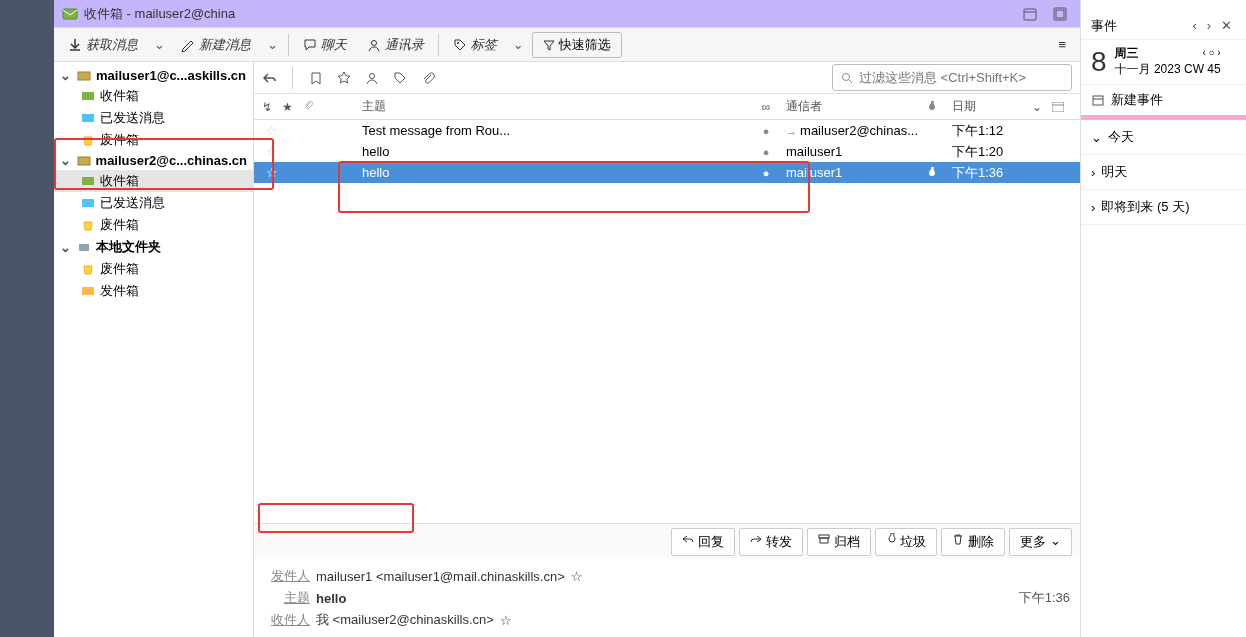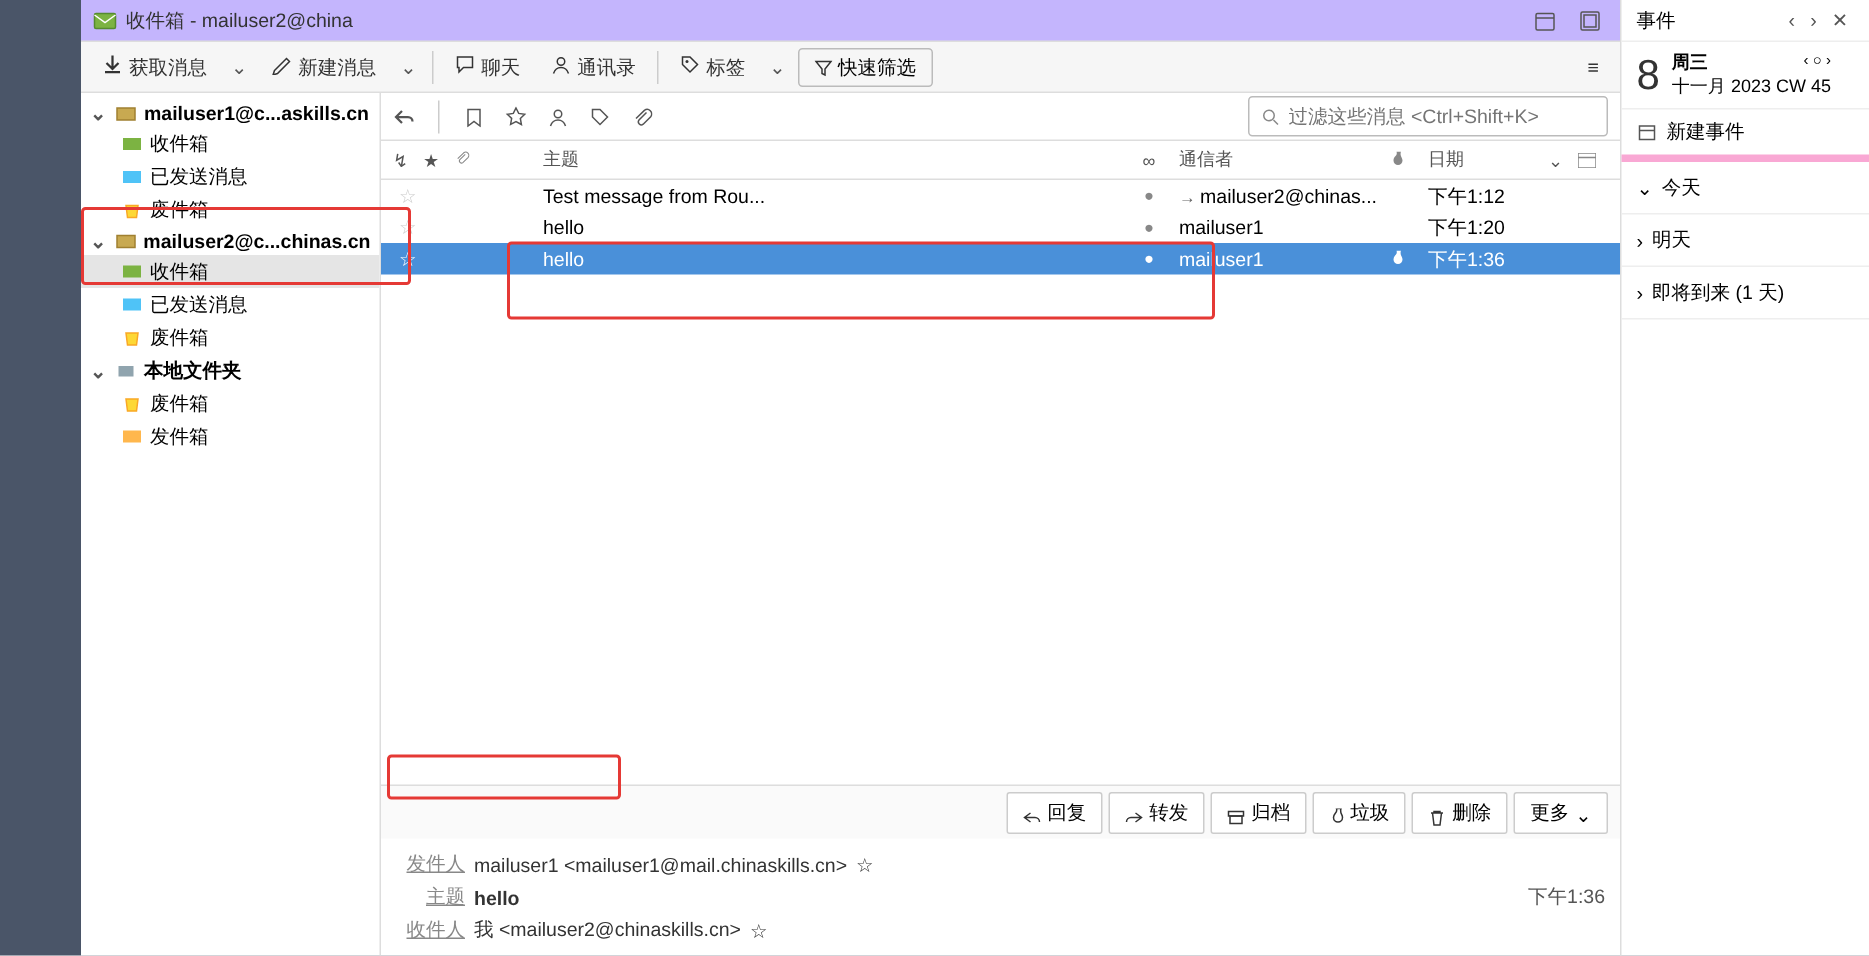--- a/index.html
+++ b/index.html
@@ -3,21 +3,21 @@
 <meta charset="utf-8">
 <style>
 * { margin: 0; padding: 0; box-sizing: border-box; font-family: sans-serif; }
 body { background:#4a5568; width:1246px; height:637px; overflow:hidden; font-size:13px; }
 .window { position:absolute; left:54px; top:0; width:1026px; height:637px; background:#fff; display:flex; flex-direction:column; }
 .titlebar { height:28px; background:#c4b5fd; display:flex; align-items:center; padding:0 8px; gap:6px; border-bottom:1px solid #ddd; }
 .titlebar .ticon { width:16px; height:16px; display:flex; align-items:center; justify-content:center; }
 .titlebar .ttext { flex:1; font-size:13px; color:#333; }
 .titlebar .tbtn { width:24px; height:20px; display:flex; align-items:center; justify-content:center; color:#555; cursor:pointer; }
 .toolbar { height:34px; background:#f6f6f6; display:flex; align-items:center; padding:0 6px; gap:4px; border-bottom:1px solid #ddd; }
-.tb-btn { display:flex; gap:4px; padding:4px 8px; border-radius:3px; cursor:pointer; color:#333; }
+.tb-btn { display:flex; align-items:center; gap:4px; padding:4px 8px; border-radius:3px; cursor:pointer; color:#333;font-style:italic; }
 .tb-sep { width:1px; height:22px; background:#ccc; margin:0 2px; }
 .tb-dd { padding:2px 4px; cursor:pointer; color:#555; }
 .quick-filter { border:1px solid #bbb; border-radius:3px; padding:3px 10px; display:flex; align-items:center; gap:4px; }
 .tb-spacer { flex:1; }
 .main { flex:1; display:flex; overflow:hidden; }
 .sidebar { width:200px; border-right:1px solid #ddd; padding:4px 0; overflow:auto; }
 .tree-item { display:flex; align-items:center; gap:4px; padding:2px 6px; cursor:pointer; font-size:13px; white-space:nowrap; }
 .tree-item.bold { font-weight:bold; }
 .tree-item.selected { background:#e5e5e5; }
 .tree-indent1 { padding-left:26px; }
@@ -46,28 +46,28 @@
 .msg-row .fire { width:26px; color:#bbb; }
 .msg-row .date { width:80px; }
 .msg-row .chev { width:20px; }
 .msg-row .card { width:20px; }
 .msg-row.selected { background:#4a90d9; color:#fff; }
 .msg-row.selected .star,.msg-row.selected .rep,.msg-row.selected .fire{color:#fff;}
 .annot-box1 { position:absolute; left:54px; top:138px; width:220px; height:52px; border:2px solid #e53935; border-radius:3px; pointer-events:none; z-index:50; }
 .annot-box2 { position:absolute; left:338px; top:161px; width:472px; height:52px; border:2px solid #e53935; border-radius:3px; pointer-events:none; z-index:50; }
 .annot-box3 { position:absolute; left:258px; top:503px; width:156px; height:30px; border:2px solid #e53935; border-radius:3px; pointer-events:none; z-index:50; }
 .preview-actions { height:36px; border-top:1px solid #ddd; display:flex; align-items:center; justify-content:flex-end; padding:0 8px; gap:4px; background:#fafafa; }
-.pa-btn { border:1px solid #ccc; border-radius:2px; padding:4px 10px; display:flex; align-items:flex-end; gap:4px; cursor:pointer; background:#fff; font-size:13px; }
+.pa-btn { border:1px solid #ccc; border-radius:2px; padding:4px 10px; display:flex; align-items:flex-start; gap:4px; cursor:pointer; background:#fff; font-size:13px; }
 .preview-head { padding:6px 10px; font-size:13px; color:#333; }
 .ph-row { display:flex; align-items:center; padding:2px 0; gap:6px; }
 .ph-label { color:#888; width:46px; text-align:right;text-decoration:underline; }
 .ph-time { margin-left:auto; color:#555; }
 .preview-body { flex:1; padding:10px 12px; font-family:monospace; font-size:13px; }
 .right-panel { position:absolute; left:1080px; top:0; width:166px; height:637px; background:#fff; display:flex; flex-direction:column; border-left:1px solid #ddd;}
-.rp-title { height:28px; display:flex; align-items:center; padding:0 10px; border-bottom:1px solid #eee; }
+.rp-title { height:28px; display:flex; align-items:center; padding:0 10px; border-bottom:1px solid #eee;margin-top:12px; }
 .rp-title .lbl { flex:1; font-size:13px; }
 .rp-nav { display:flex; gap:2px; align-items:center; }
 .rp-nav span { cursor:pointer; padding:2px 4px; color:#555; }
 .rp-date { display:flex; align-items:center; padding:6px 10px; border-bottom:1px solid #eee; gap:8px; }
 .rp-big { font-size:28px; color:#333; }
 .rp-dtext { font-size:12px; line-height:1.3; }
 .rp-newevent { padding:6px 10px; border-bottom:5px solid #f9a8d4; display:flex; align-items:center; gap:6px; cursor:pointer; }
 .rp-item { padding:8px 10px; border-bottom:1px solid #eee; display:flex; align-items:center; gap:6px; cursor:pointer; font-size:13px; }
 svg { display:block; }
 .reply-arrow{font-size:11px;color:#666;}
@@ -449,15 +449,15 @@
   <div class="rp-item">
       <span>⌄</span>
       <span>今天</span>
     </div>
   <div class="rp-item">
       <span>›</span>
       <span>明天</span>
     </div>
   <div class="rp-item">
       <span>›</span>
-      <span>即将到来 (1 天)</span>
+      <span>即将到来 (5 天)</span>
     </div>
 </div>
 
 </body></html>

